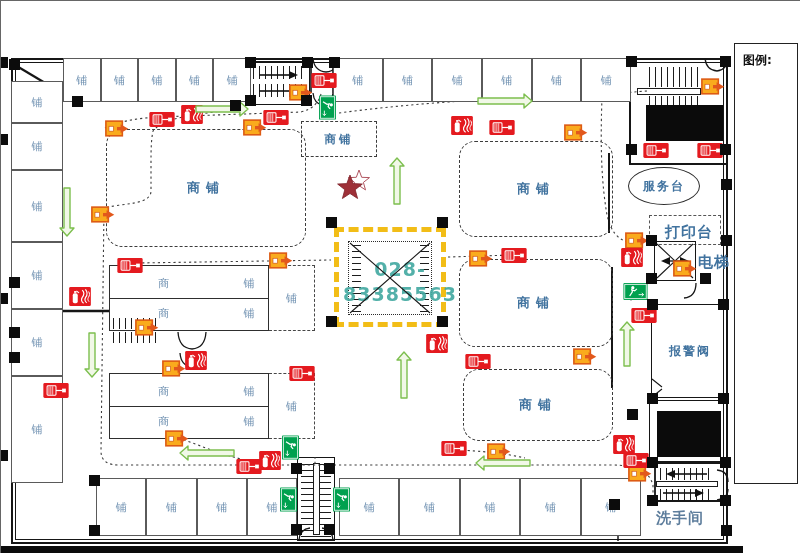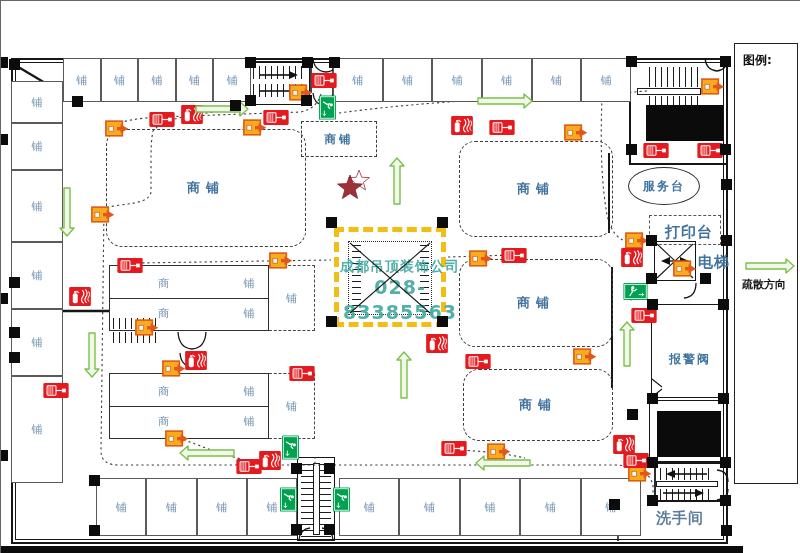--- a/index.html
+++ b/index.html
@@ -79,38 +79,37 @@
       <span class="arealabel">服务台</span>
     </div>
 
     <div class="abs" style="left:648px;top:214px;width:72px;height:30px;border:1.2px dashed #555;"></div>
     <div class="abs arealabel small" style="left:664px;top:222px;">打印台</div>
 
     <div class="abs roombox" style="left:653px;top:240px;width:42px;height:40px;border-width:1.4px;"></div>
     <div class="abs arealabel small" style="left:697px;top:252px;">电梯</div>
 
     <div class="abs roombox" style="left:650px;top:303px;width:77px;height:94px;border-width:1.6px;"></div>
-    <div class="abs arealabel" style="left:668px;top:350px;">报警阀</div>
+    <div class="abs arealabel" style="left:668px;top:342px;">报警阀</div>
 
     <div class="abs roombox" style="left:648px;top:399px;width:79px;height:64px;border-width:1.6px;"></div>
     <div class="abs blackblock" style="left:656px;top:410px;width:64px;height:46px;"></div>
     <div class="abs stairs-h" style="left:659px;top:467px;width:52px;height:12px;"></div>
     <div class="abs bar" style="left:655px;top:480px;width:62px;height:6px;"></div>
     <div class="abs stairs-h" style="left:659px;top:488px;width:52px;height:12px;"></div>
     <div class="abs arealabel small" style="left:655px;top:508px;color:#5d7d9c;">洗手间</div>
 
     <div class="abs roombox" style="left:296px;top:456px;width:38px;height:84px;border-width:1.5px;"></div>
     <div class="abs stairs-v" style="left:300px;top:460px;width:30px;height:76px;"></div>
     <div class="abs bar" style="left:312px;top:462px;width:7px;height:72px;"></div>
 
     <div class="abs stairs-h" style="left:112px;top:317px;width:48px;height:11px;"></div>
     <div class="abs stairs-h" style="left:112px;top:331px;width:48px;height:11px;"></div>
 
     <div class="abs watermark" style="left:331px;top:256px;width:136px;">
-      <div class="l1">成都吊顶装饰公司</div>
       <div class="l2">028-83385563</div>
     </div>
 
     <svg class="abs" width="800" height="553" style="left:0;top:0;pointer-events:none;">
 
       <g fill="none" stroke="#3d3d3d" stroke-width="1.1" stroke-dasharray="2.2 3">
         <path d="M237,106 C214,114 166,112 152,130 C150,140 150,150 150,162 L150,190 C150,204 122,202 103,207 L100,450 C100,461 108,464 118,464 L610,464 C636,464 648,470 652,484 L652,498"></path>
         <path d="M104,127 C122,119 140,117 158,116 L300,111 C312,108 318,101 320,93"></path>
         <path d="M338,112 C420,101 500,97 598,94 C618,93 630,91 646,90"></path>
         <path d="M601,97 C599,150 601,185 606,214 C610,231 617,239 628,241"></path>
@@ -698,23 +697,17 @@
       <div class="abs sq" style="left: 608px; top: 498px; width: 11px; height: 11px;"></div>
       <div class="abs sq" style="left: 0px; top: 56px; width: 7px; height: 11px;"></div>
       <div class="abs sq" style="left: 0px; top: 133px; width: 7px; height: 11px;"></div>
       <div class="abs sq" style="left: 0px; top: 292px; width: 7px; height: 11px;"></div>
       <div class="abs sq" style="left: 0px; top: 449px; width: 7px; height: 11px;"></div>
     </div>
 
   <div id="legend" class="abs" style="left:733px;top:42px;width:64px;height:441px;">
     <div class="lg-title">图例:</div>
     <div id="legend-items">
-        <div class="lg-item">
-          <div class="ic"><svg width="50" height="16" viewBox="0 0 50 16">
-              <path d="M1,5 H41 V1 L49,8 L41,15 V11 H1 Z" fill="#f1f8e7" stroke="#7dbf4f" stroke-width="1.4" stroke-linejoin="round"></path>
-            </svg></div>
-          <div class="lg-label">疏散方向</div>
-        </div>
       </div>
   </div>
 
   <div class="abs blackblock" style="left:0;top:545px;width:742px;height:8px;"></div>
 </div>
 
 </body></html>

